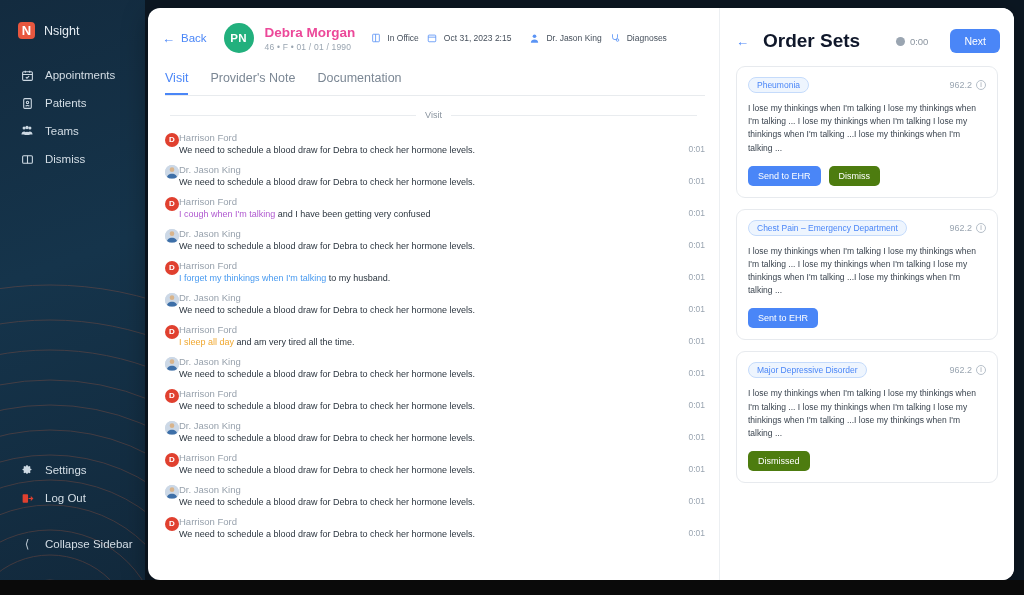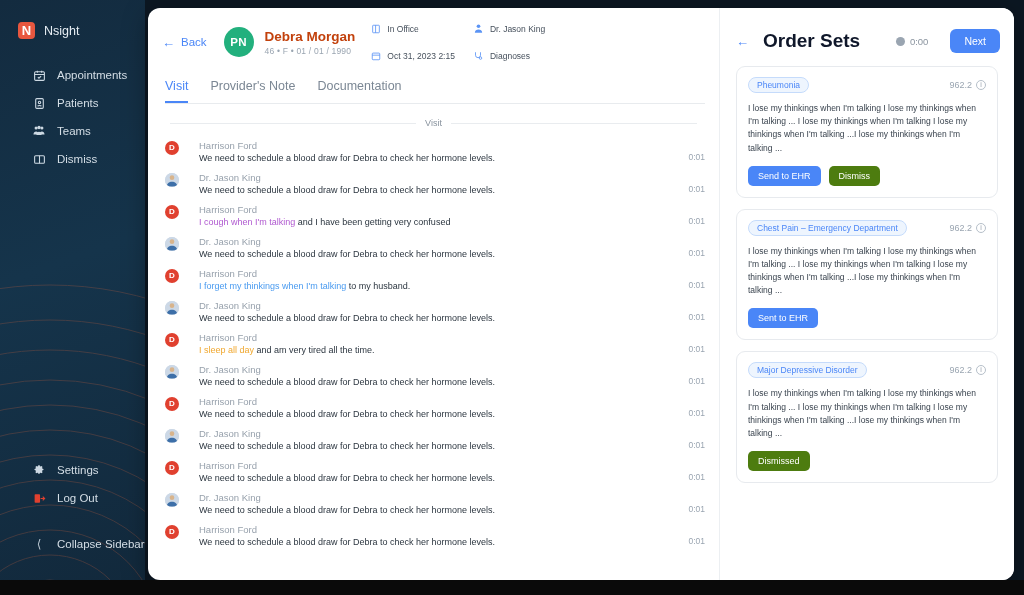--- a/index.html
+++ b/index.html
@@ -20,21 +20,21 @@
   #sidebar .inner { position: relative; z-index: 2; height: 100%; }
 
   .brand { display: flex; align-items: center; gap: 9px; padding: 22px 0 0 18px; }
   .brand .logo {
     width: 17px; height: 17px; border-radius: 4px; background: #e8573f;
     color: #fff; font-size: 13px; font-weight: 700; line-height: 17px; text-align: center;
   }
   .brand .name { color: #e6edf3; font-size: 12.5px; }
 
   .nav { margin-top: 22px; }
-  .nav-item { display: flex; align-items: center; gap: 11px; padding: 7px 0 7px 20px; cursor: pointer; margin-left: 12px; }
+  .nav-item { display: flex; align-items: center; gap: 11px; padding: 7px 0 7px 20px; cursor: pointer; }
   .nav-item .ico { width: 14px; height: 14px; display: flex; align-items: center; justify-content: center; color: #cdd9e3; }
   .nav-item .lbl { color: #d4dee6; font-size: 11.5px; }
 
   .bottom { position: absolute; left: 0; bottom: 0; width: 100%; padding-bottom: 22px; }
   .bottom .nav-item .lbl { color: #d4dee6; }
   .logout .ico { color: #e0402f; }
   .collapse { margin-top: 18px; }
   .collapse .ico { color: #b9c6d1; font-size: 12px; }
 
   
@@ -50,24 +50,24 @@
   
   .phead { display: flex; align-items: center; padding: 15px 14px 0 14px; }
   .back { display: flex; align-items: center; gap: 6px; color: #4a86f7; font-size: 11.5px; cursor: pointer; }
   .back .arr { font-size: 13px; }
   .avatar {
     width: 30px; height: 30px; border-radius: 50%; background: #22b07d;
     color: #fff; font-size: 11.5px; font-weight: 700; letter-spacing: .3px;
     display: flex; align-items: center; justify-content: center; margin-left: 17px;
   }
   .pinfo { margin-left: 11px; }
-  .pname { font-size: 13.5px; font-weight: 700; color: #c2410c; }
+  .pname { font-size: 13.5px; font-weight: 700; color: #ec4899; }
   .pmeta { font-size: 8.5px; color: #9aa5b1; margin-top: 2px; letter-spacing: .2px; }
 
-  .metacol { margin-left: 15px; display: flex; flex-direction: column; gap: 16px; }
+  .metacol { margin-left: 15px; display: flex; flex-direction: row; gap: 8px; }
   .metarow { display: flex; align-items: center; gap: 6px; }
   .metarow .mi { width: 11px; height: 11px; color: #5b94f5; display: flex; align-items: center; justify-content: center; }
   .metarow .mt { font-size: 8.5px; color: #46505c; }
   .metacol.c2 { margin-left: 18px; }
 
   
   .tabs { display: flex; gap: 22px; padding: 18px 0 0 17px; }
   .tab { font-size: 12.5px; color: #7b8794; padding-bottom: 8px; cursor: pointer; border-bottom: 2px solid transparent; }
   .tab.active { color: #4a86f7; border-bottom-color: #4a86f7; }
   .tabline { height: 1px; background: #e8ebee; margin: 0 14px 0 17px; }
@@ -75,21 +75,21 @@
   .sec-divider { display: flex; align-items: center; gap: 9px; padding: 14px 22px 6px 22px; }
   .sec-divider .ln { flex: 1; height: 1px; background: #e9ecef; }
   .sec-divider .lbl { font-size: 9px; color: #8a949f; }
 
   
   .transcript { flex: 1; overflow: hidden; padding: 2px 14px 0 17px; }
   .entry { display: flex; padding: 4px 0 5px 0; }
   .entry .av { width: 14px; height: 14px; border-radius: 50%; flex: 0 0 14px; margin-top: 1px; overflow: hidden; }
   .av.pat { background: #e0402f; color: #fff; font-size: 8px; font-weight: 700; text-align: center; line-height: 14px; }
   .av.doc { background: #c9d6e4; }
-  .entry .body { margin-left: 20px; flex: 1; }
+  .entry .body { margin-left: 0; flex: 1; }
   .entry .who { font-size: 9.5px; color: #97a1ac; }
   .entry .say { font-size: 9px; color: #2d3views; color: #2c3640; margin-top: 2px; }
   .entry .time { font-size: 8.5px; color: #9aa5b1; margin-left: 8px; align-self: flex-end; padding-bottom: 1px; }
   .hl-purple { color: #b05ad0; }
   .hl-blue { color: #4a9bf0; }
   .hl-amber { color: #f0a830; }
 
   
   .ohead { display: flex; align-items: center; gap: 14px; padding: 22px 0 0 16px; }
   .ohead .barr { color: #4a86f7; font-size: 13px; cursor: pointer; }

